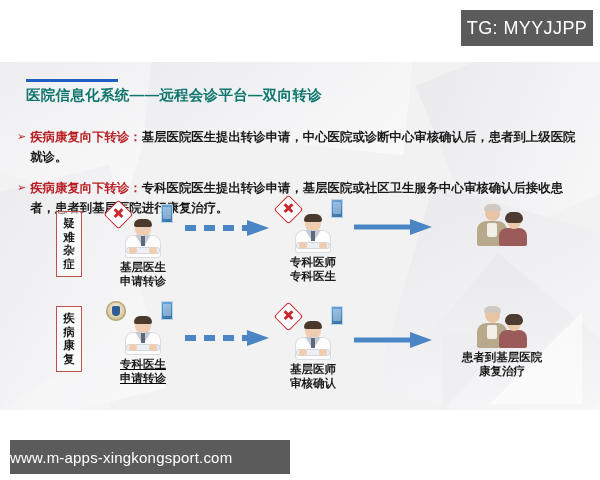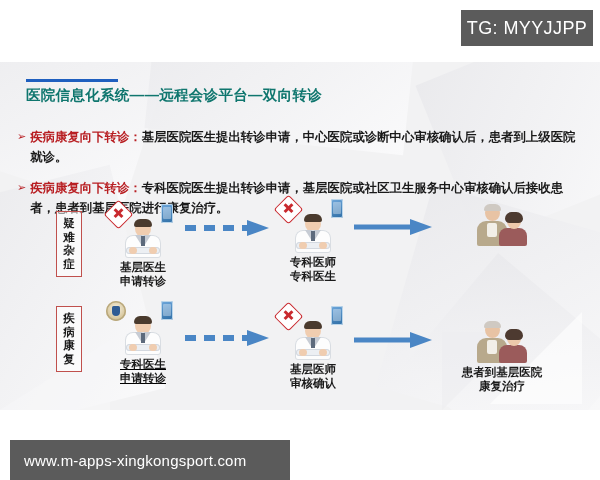--- a/index.html
+++ b/index.html
@@ -38,27 +38,26 @@
     justify-content: center;
     font-family: "Liberation Sans", sans-serif;
   }
 
   
   #url-bar {
     position: absolute;
     left: 10px;
     top: 440px;
     width: 280px;
-    height: 40px;
+    height: 34px;
     background: #5b5b5b;
     color: #ffffff;
     font-size: 15px;
     display: flex;
     align-items: center;
-    padding-left: 14px;
     box-sizing: border-box;
     letter-spacing: 0.2px;
     font-family: "Liberation Sans", sans-serif;
   }
 
   
   #slide {
     position: absolute;
     left: 0;
     top: 62px;
@@ -495,21 +494,21 @@
       </div>
       <div class="node-caption">基层医师
 审核确认</div>
     </div>
 
     <svg class="arrow" style="left:352px; top:330px;" width="82" height="20" viewBox="0 0 82 20">
       <line x1="2" y1="10" x2="60" y2="10" stroke="#4a86c5" stroke-width="5"></line>
       <polygon points="58,2 80,10 58,18" fill="#4a86c5"></polygon>
     </svg>
 
-    <div class="node" style="left:427px; top:319px; width:150px;">
+    <div class="node" style="left:427px; top:304px; width:150px;">
       <div class="couple-art">
         <div class="cp-body-m"></div>
         <div class="cp-shirt"></div>
         <div class="cp-head-m"></div>
         <div class="cp-hair-m"></div>
         <div class="cp-body-w"></div>
         <div class="cp-head-w"></div>
         <div class="cp-hair-w"></div>
       </div>
       <div class="node-caption node-caption-wide">患者到基层医院

